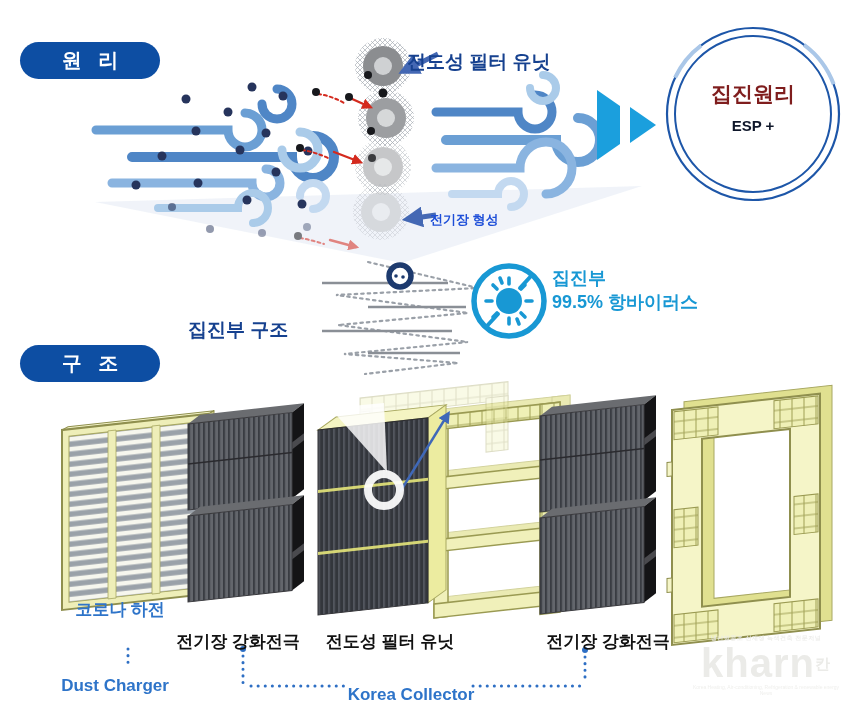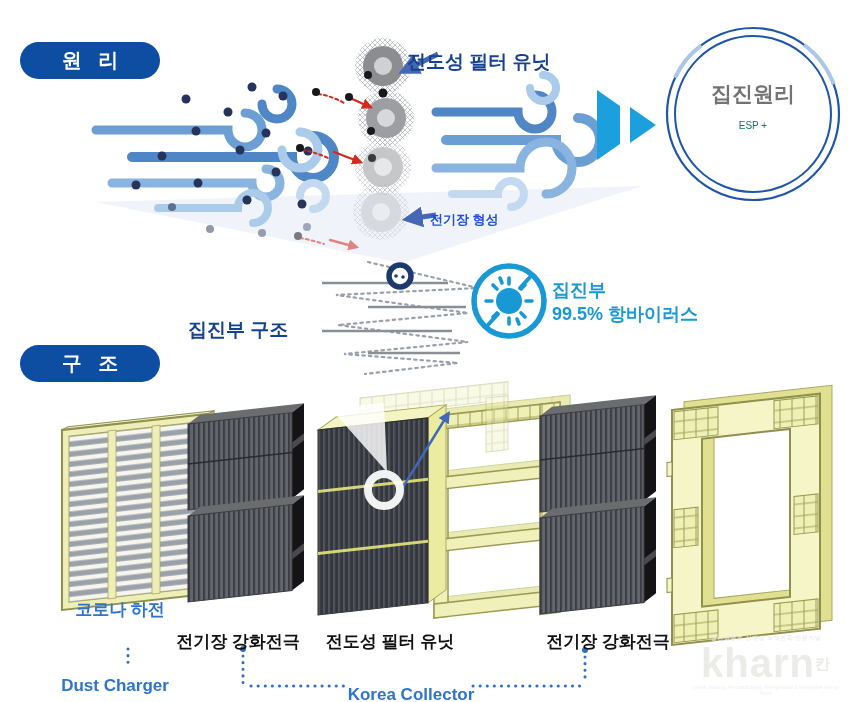--- a/index.html
+++ b/index.html
@@ -9,23 +9,23 @@
   .lbl{position:absolute;z-index:2;font-weight:bold;white-space:nowrap;margin-top:8px;}
   .badge{position:absolute;z-index:2;width:140px;height:37px;border-radius:19px;
          background:#0d4ea3;color:#fff;font-weight:bold;font-size:20px;
          display:flex;align-items:center;justify-content:center;white-space:pre;}
   .navy{color:#16418f;font-size:19px;}
   .cyan{color:#1d4ed8;font-size:13px;}
   .ctr{transform:translateX(-50%);}
   .black-lbl{color:#111;font-size:17px;}
   .blue-lbl{color:#2e74c9;font-size:17px;}
   .circle-text{position:absolute;z-index:2;width:180px;text-align:center;}
-  .circle-text .t1{font-size:21px;font-weight:bold;color:#737373;margin-bottom:7px;}
-  .circle-text .t2{font-size:10px;font-weight:normal;color:#0f766e;line-height:21px;}
-  .stats{position:absolute;z-index:2;color:#1898d4;font-weight:bold;font-size:18px;line-height:24px;margin-top:12px;}
+  .circle-text .t1{font-size:21px;font-weight:bold;color:#7f1d1d;margin-bottom:7px;}
+  .circle-text .t2{font-size:15px;font-weight:bold;color:#0f172a;line-height:21px;}
+  .stats{position:absolute;z-index:2;color:#1898d4;font-weight:bold;font-size:18px;line-height:24px;}
   .wm{position:absolute;z-index:2;left:686px;top:634px;width:160px;text-align:center;color:#ebebe8;}
   .wm .tag{font-size:6px;font-weight:bold;opacity:.85;letter-spacing:.5px;}
   .wm .brand{font-size:40px;font-weight:bold;letter-spacing:1px;line-height:40px;}
   .wm .suffix{font-size:15px;vertical-align:8px;font-weight:bold;}
   .wm .tag2{font-size:5px;opacity:.8;}
 </style>
 </head>
 <body>
 
 <div id="stage">

